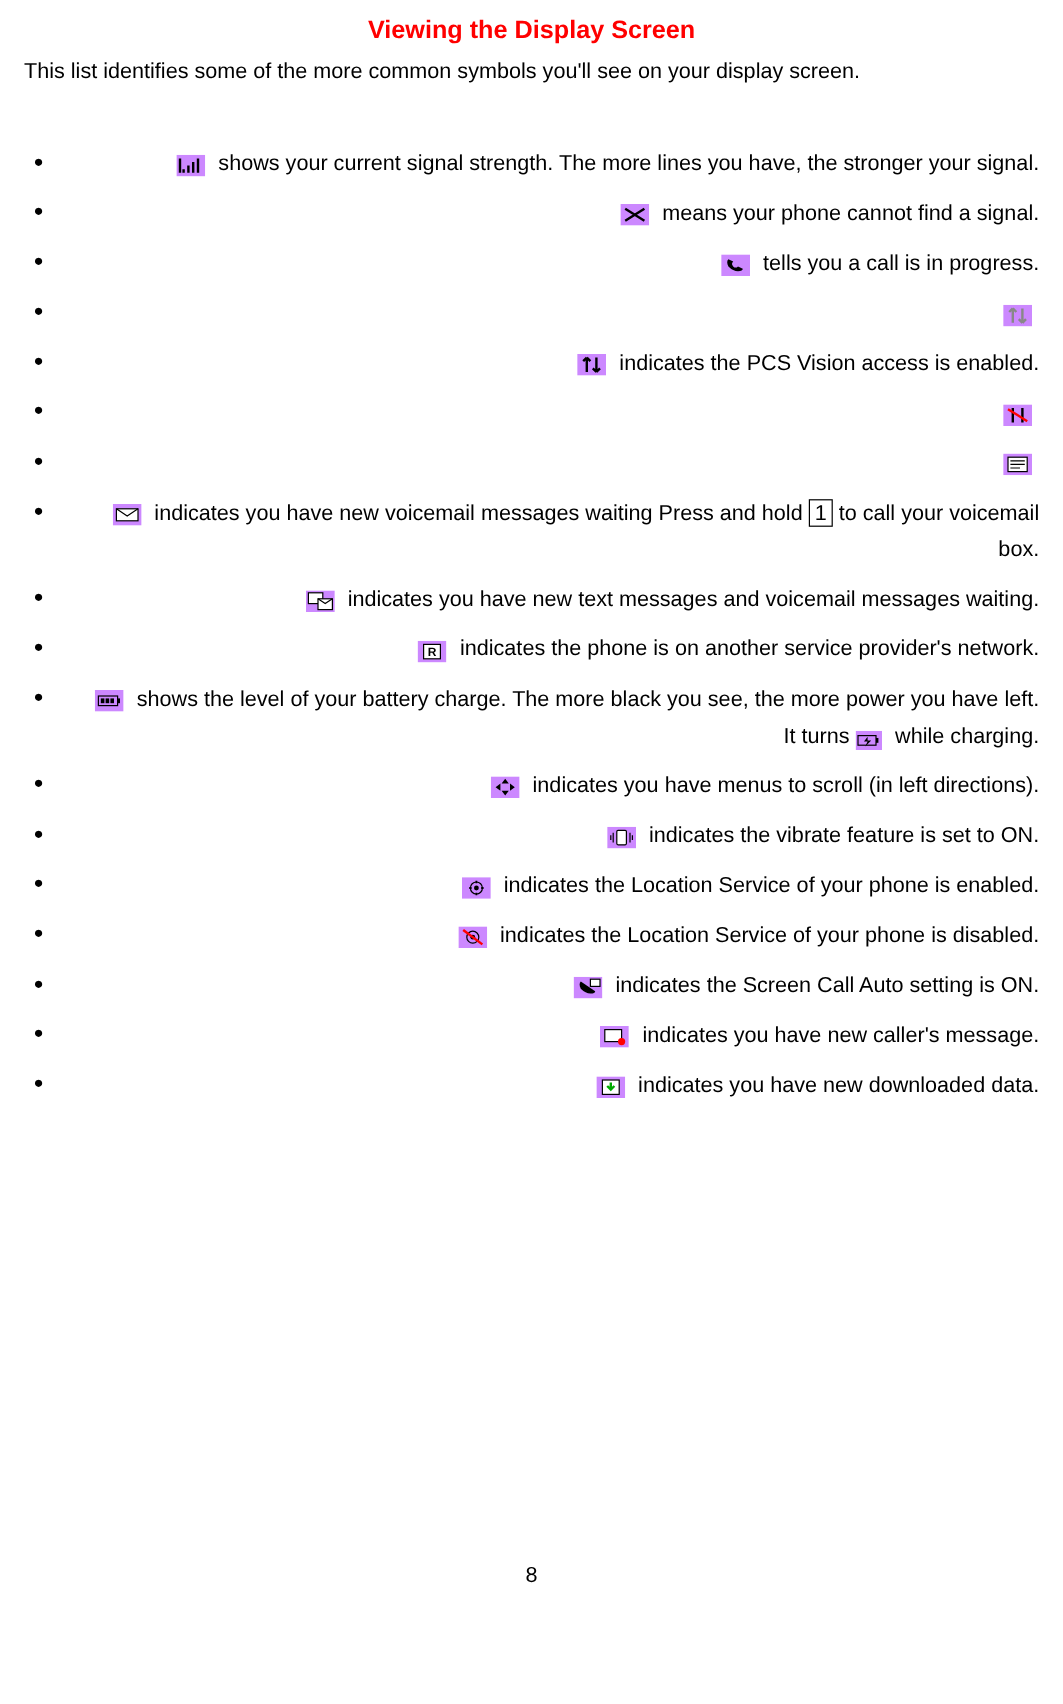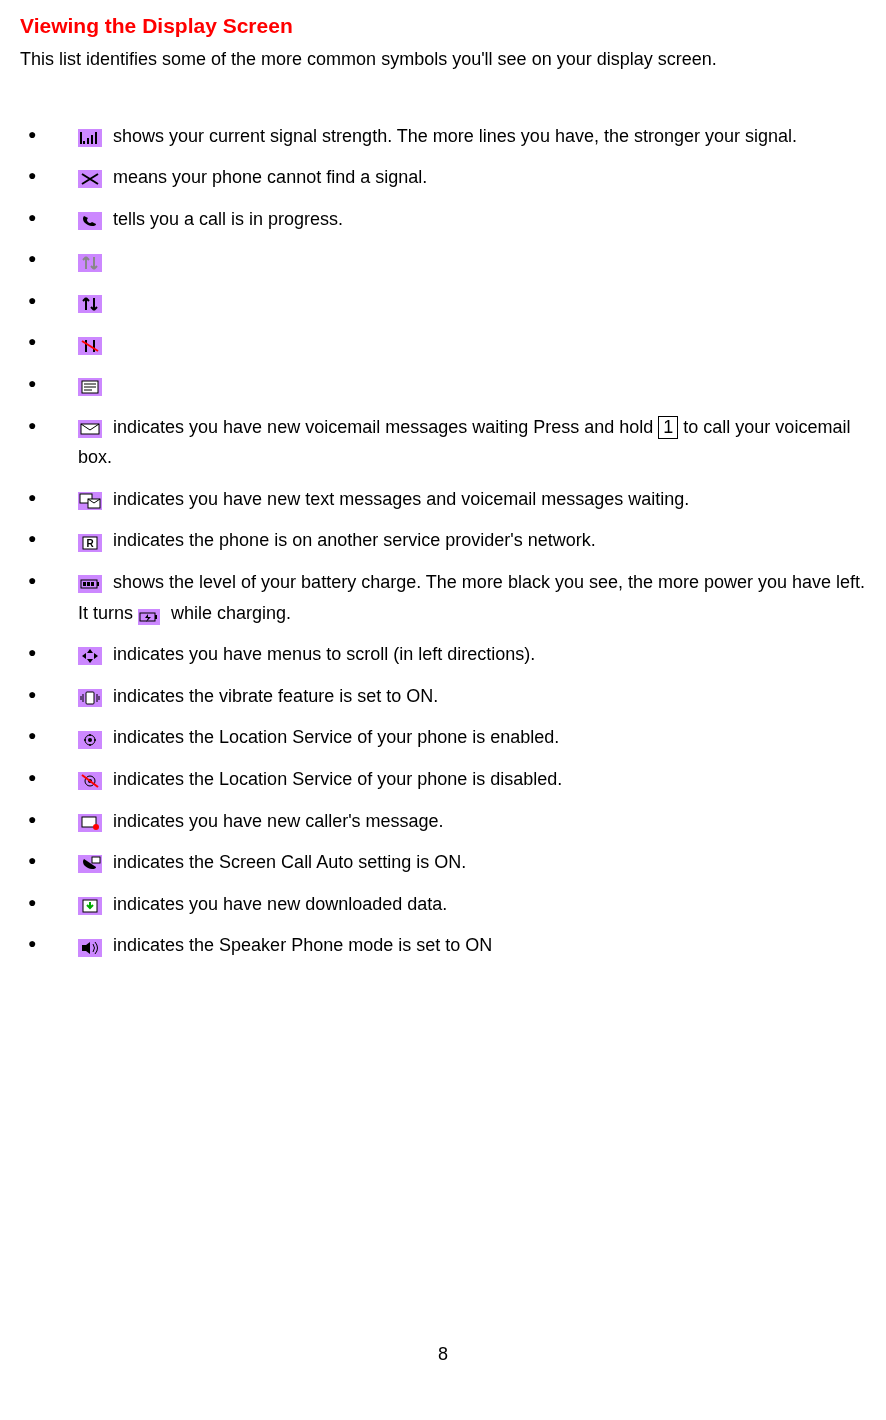--- a/index.html
+++ b/index.html
@@ -11,34 +11,36 @@
       color: #000;
       background: #fff;
       width: 886px;
       box-sizing: border-box;
     }
     .title {
       color: #FF0000;
       font-weight: bold;
       font-size: 21px;
       margin-bottom: 4px;
+      text-align: center;
     }
     .intro {
       margin-bottom: 48px;
     }
     ul.icon-list {
       list-style: none;
       padding-left: 30px;
       margin: 0;
     }
     ul.icon-list li {
       position: relative;
       padding-left: 28px;
       margin-bottom: 11px;
       line-height: 1.7;
+      text-align: right;
     }
     ul.icon-list li::before {
       content: "●";
       position: absolute;
       left: -22px;
       top: 2px;
       font-size: 14px;
       color: #000;
     }
     .icon-box {
@@ -99,20 +101,21 @@
     <span class="icon-box"><svg viewBox="0 0 24 18">
           <rect x="0" y="0" width="24" height="18" fill="#C8F"></rect>
           <path d="M8 3 L8 15 M16 3 L16 15 M8 3 L5 6 M8 3 L11 6 M16 15 L13 12 M16 15 L19 12" stroke="#888" stroke-width="2" fill="none"></path>
         </svg></span>
   </li>
   <li>
     <span class="icon-box"><svg viewBox="0 0 24 18">
           <rect x="0" y="0" width="24" height="18" fill="#C8F"></rect>
           <path d="M8 3 L8 15 M16 3 L16 15 M8 3 L5 6 M8 3 L11 6 M16 15 L13 12 M16 15 L19 12" stroke="#000" stroke-width="2" fill="none"></path>
         </svg></span>
+    <span> indicates the PCS Vision access is enabled.</span>
   </li>
   <li>
     <span class="icon-box"><svg viewBox="0 0 24 18">
           <rect x="0" y="0" width="24" height="18" fill="#C8F"></rect>
           <path d="M8 3 L8 15 M16 3 L16 15" stroke="#000" stroke-width="2"></path>
           <path d="M4 4 L20 14" stroke="#F00" stroke-width="2"></path>
         </svg></span>
   </li>
   <li>
     <span class="icon-box"><svg viewBox="0 0 24 18">
@@ -191,44 +194,36 @@
           <rect x="0" y="0" width="24" height="18" fill="#C8F"></rect>
           <circle cx="12" cy="9" r="2" fill="#000"></circle>
           <circle cx="12" cy="9" r="5" fill="none" stroke="#000"></circle>
           <path d="M4 3 L20 15" stroke="#F00" stroke-width="2"></path>
         </svg></span>
     <span> indicates the Location Service of your phone is disabled.</span>
   </li>
   <li>
     <span class="icon-box"><svg viewBox="0 0 24 18">
           <rect x="0" y="0" width="24" height="18" fill="#C8F"></rect>
+          <path d="M6 4 Q4 6 6 10 Q10 14 14 14 Q18 14 18 12" fill="#000"></path>
+          <rect x="14" y="2" width="8" height="6" fill="#fff" stroke="#000"></rect>
+        </svg></span>
+    <span>indicates the Screen Call Auto setting is ON.</span>
+  </li>
+  <li>
+    <span class="icon-box"><svg viewBox="0 0 24 18">
+          <rect x="0" y="0" width="24" height="18" fill="#C8F"></rect>
           <rect x="4" y="3" width="14" height="10" fill="#fff" stroke="#000"></rect>
           <circle cx="18" cy="13" r="3" fill="#F00"></circle>
         </svg></span>
     <span>indicates you have new caller's message.</span>
   </li>
   <li>
     <span class="icon-box"><svg viewBox="0 0 24 18">
           <rect x="0" y="0" width="24" height="18" fill="#C8F"></rect>
-          <path d="M6 4 Q4 6 6 10 Q10 14 14 14 Q18 14 18 12" fill="#000"></path>
-          <rect x="14" y="2" width="8" height="6" fill="#fff" stroke="#000"></rect>
-        </svg></span>
-    <span>indicates the Screen Call Auto setting is ON.</span>
-  </li>
-  <li>
-    <span class="icon-box"><svg viewBox="0 0 24 18">
-          <rect x="0" y="0" width="24" height="18" fill="#C8F"></rect>
           <rect x="5" y="3" width="14" height="12" fill="#fff" stroke="#000"></rect>
           <path d="M12 5 L12 11 M9 8 L12 11 L15 8" stroke="#0A0" stroke-width="2" fill="none"></path>
         </svg></span>
     <span>indicates you have new downloaded data.</span>
   </li>
-  <li>
-    <span class="icon-box"><svg viewBox="0 0 24 18">
-          <rect x="0" y="0" width="24" height="18" fill="#C8F"></rect>
-          <path d="M4 6 L8 6 L12 3 L12 15 L8 12 L4 12 Z" fill="#000"></path>
-          <path d="M15 5 Q18 9 15 13 M17 3 Q22 9 17 15" stroke="#000" fill="none"></path>
-        </svg></span>
-    <span>indicates the Speaker Phone mode is set to ON</span>
-  </li>
 </ul>
 
 <div class="page-number">8</div>
 
 </body></html>

